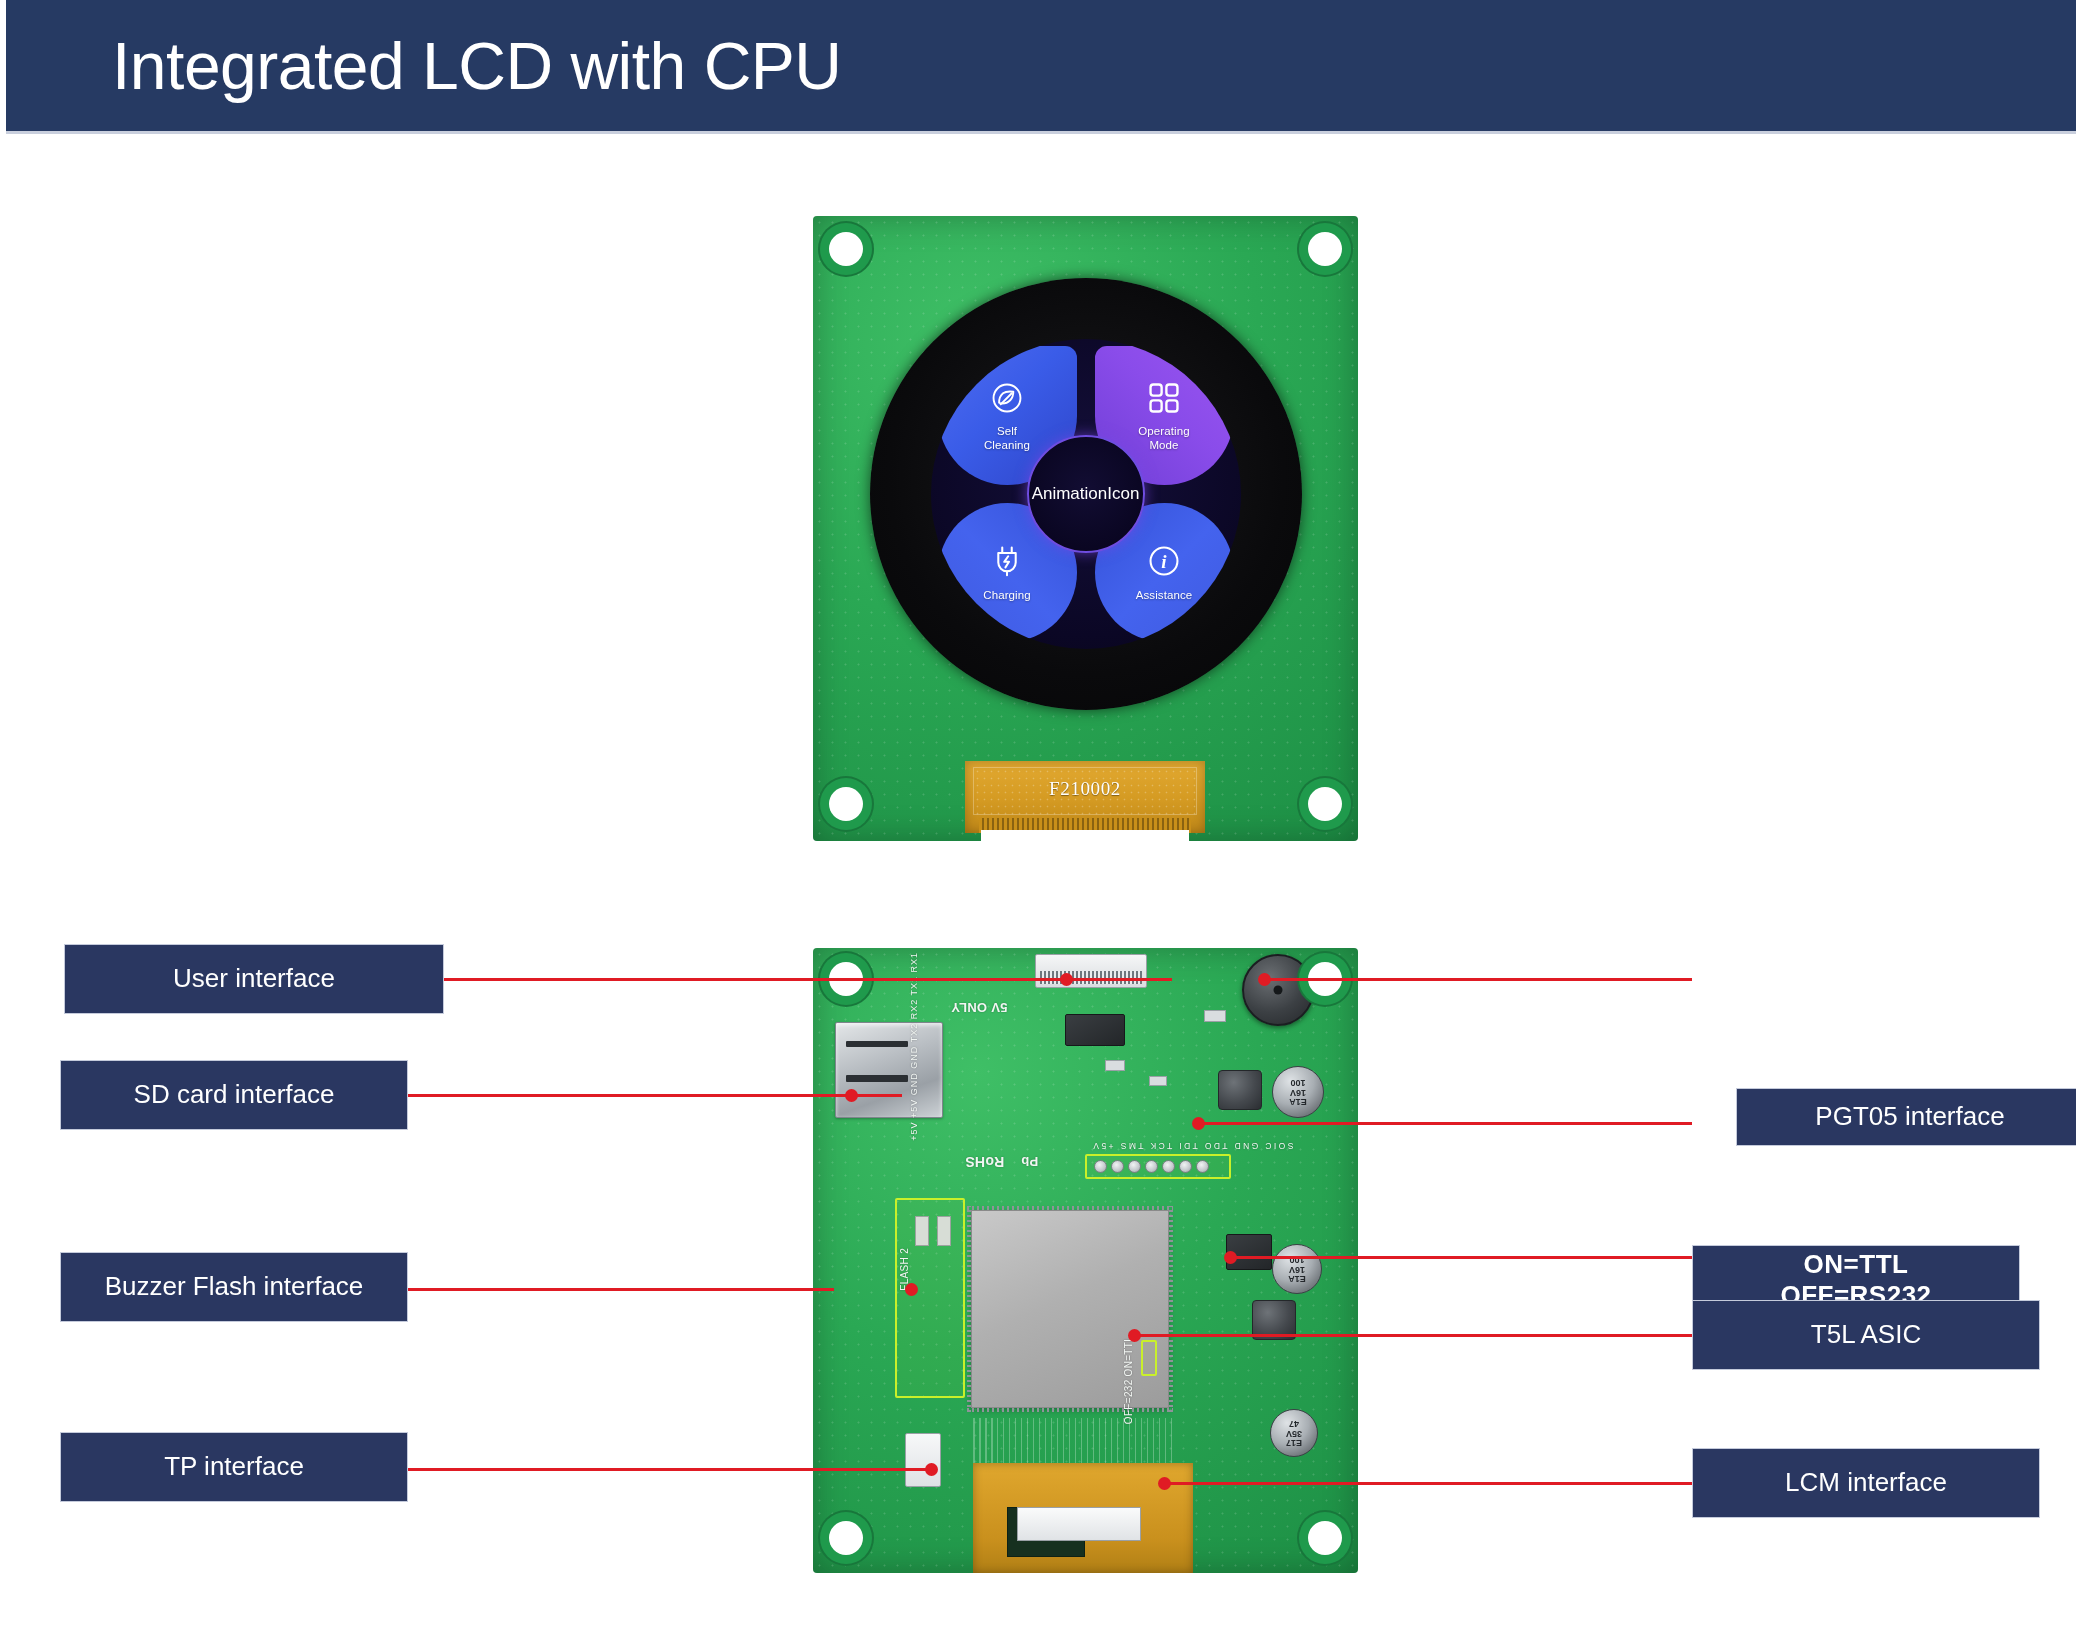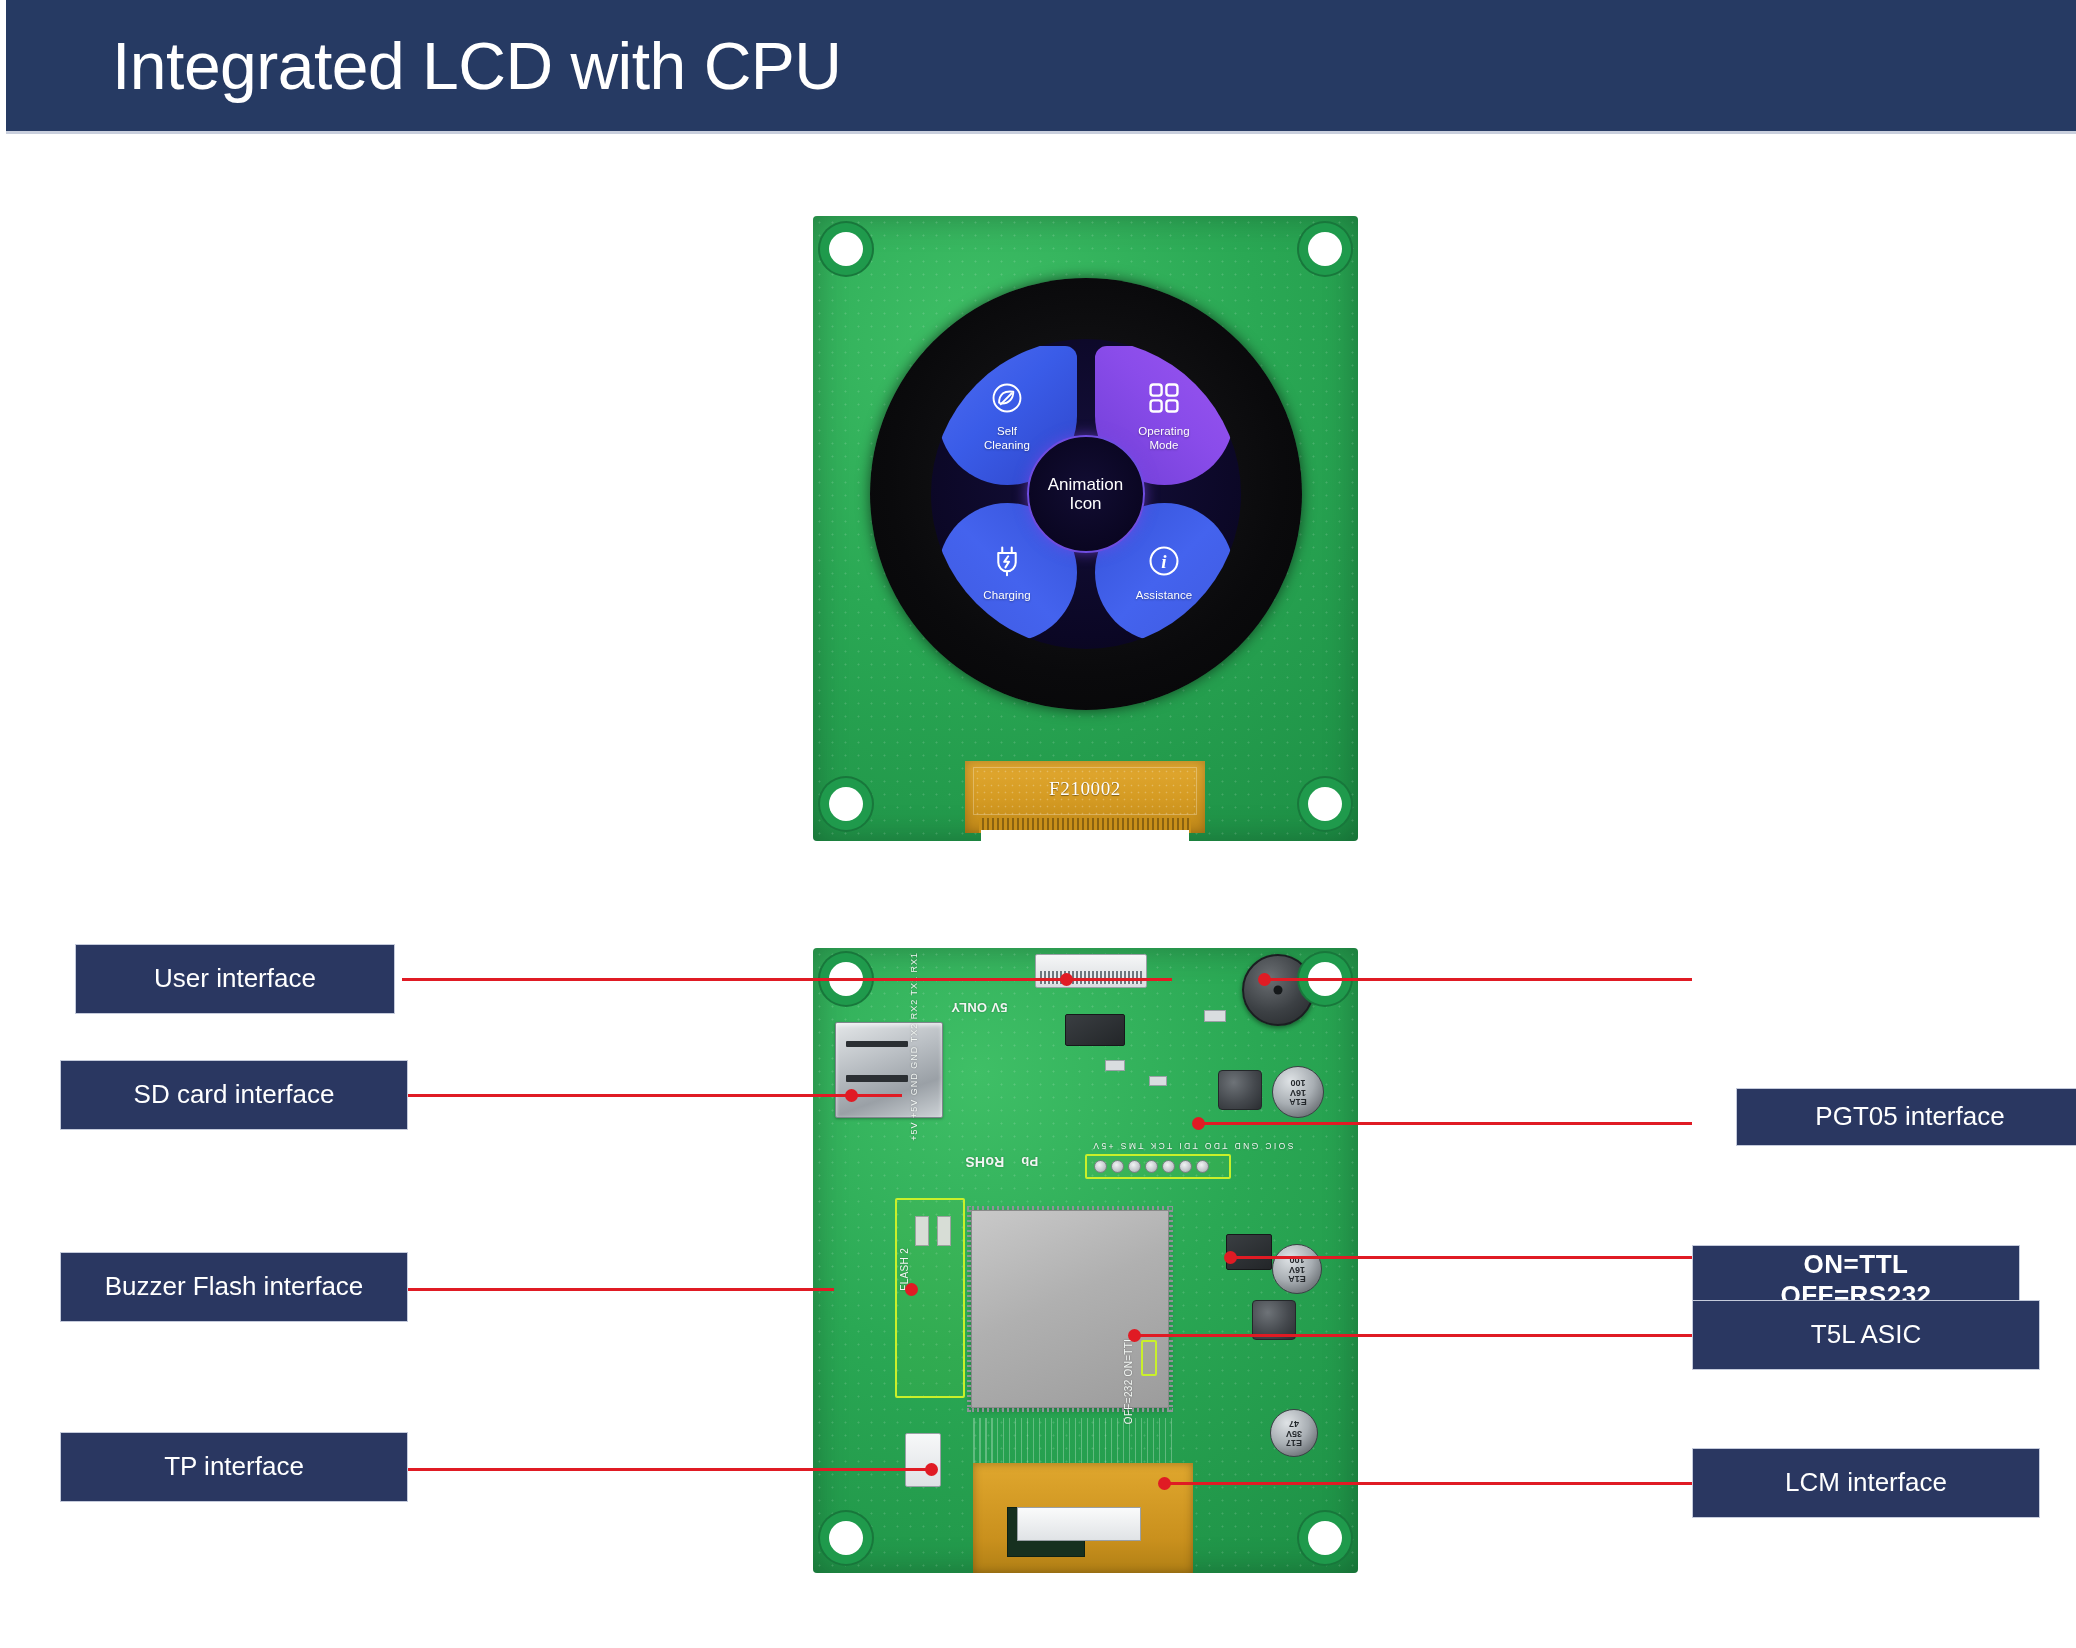--- a/index.html
+++ b/index.html
@@ -100,21 +100,21 @@
   .q-tl .q-icon, .q-tr .q-icon { margin-bottom: 2px; }
   .q-bl .q-icon, .q-br .q-icon { order: 0; margin-bottom: 4px; }
 
   .center-hub {
     position: absolute; left: 50%; top: 50%;
     transform: translate(-50%,-50%);
     width: 118px; height: 118px; border-radius: 50%;
     background: radial-gradient(circle at 50% 45%, #120d33 0%, #0a0622 70%, #060418 100%);
     border: 2px solid #6f4de0;
     box-shadow: 0 0 14px rgba(120,70,230,.65);
-    display:flex; flex-direction:column;
+    display:flex; flex-direction:row;
     align-items:center; justify-content:center;
     color:#fff;
   }
   .hub-l1 { font-size: 17px; line-height:1.12; }
   .hub-l2 { font-size: 17px; line-height:1.12; }
 
   .fpc {
     position:absolute; left: 152px; bottom: 8px;
     width: 240px; height: 72px;
     background: linear-gradient(180deg,#e2a931 0%,#d49a22 55%,#bf8718 100%);
@@ -479,21 +479,21 @@
 
   <div class="leader" style="left:1228px; top:1256px; width:464px;"></div>
   <div class="dot" style="left:1224px; top:1251px;"></div>
 
   <div class="leader" style="left:1132px; top:1334px; width:560px;"></div>
   <div class="dot" style="left:1128px; top:1329px;"></div>
 
   <div class="leader" style="left:1162px; top:1482px; width:530px;"></div>
   <div class="dot" style="left:1158px; top:1477px;"></div>
 
-  <div class="callout" style="left:75px; top:944px; width:320px; height:70px;">
+  <div class="callout" style="left:64px; top:944px; width:380px; height:70px;">
     <span>User interface</span>
   </div>
 
   <div class="callout" style="left:60px; top:1060px; width:348px; height:70px;">
     <span>SD card interface</span>
   </div>
 
   <div class="callout" style="left:60px; top:1252px; width:348px; height:70px;">
     <span>Buzzer Flash interface</span>
   </div>

